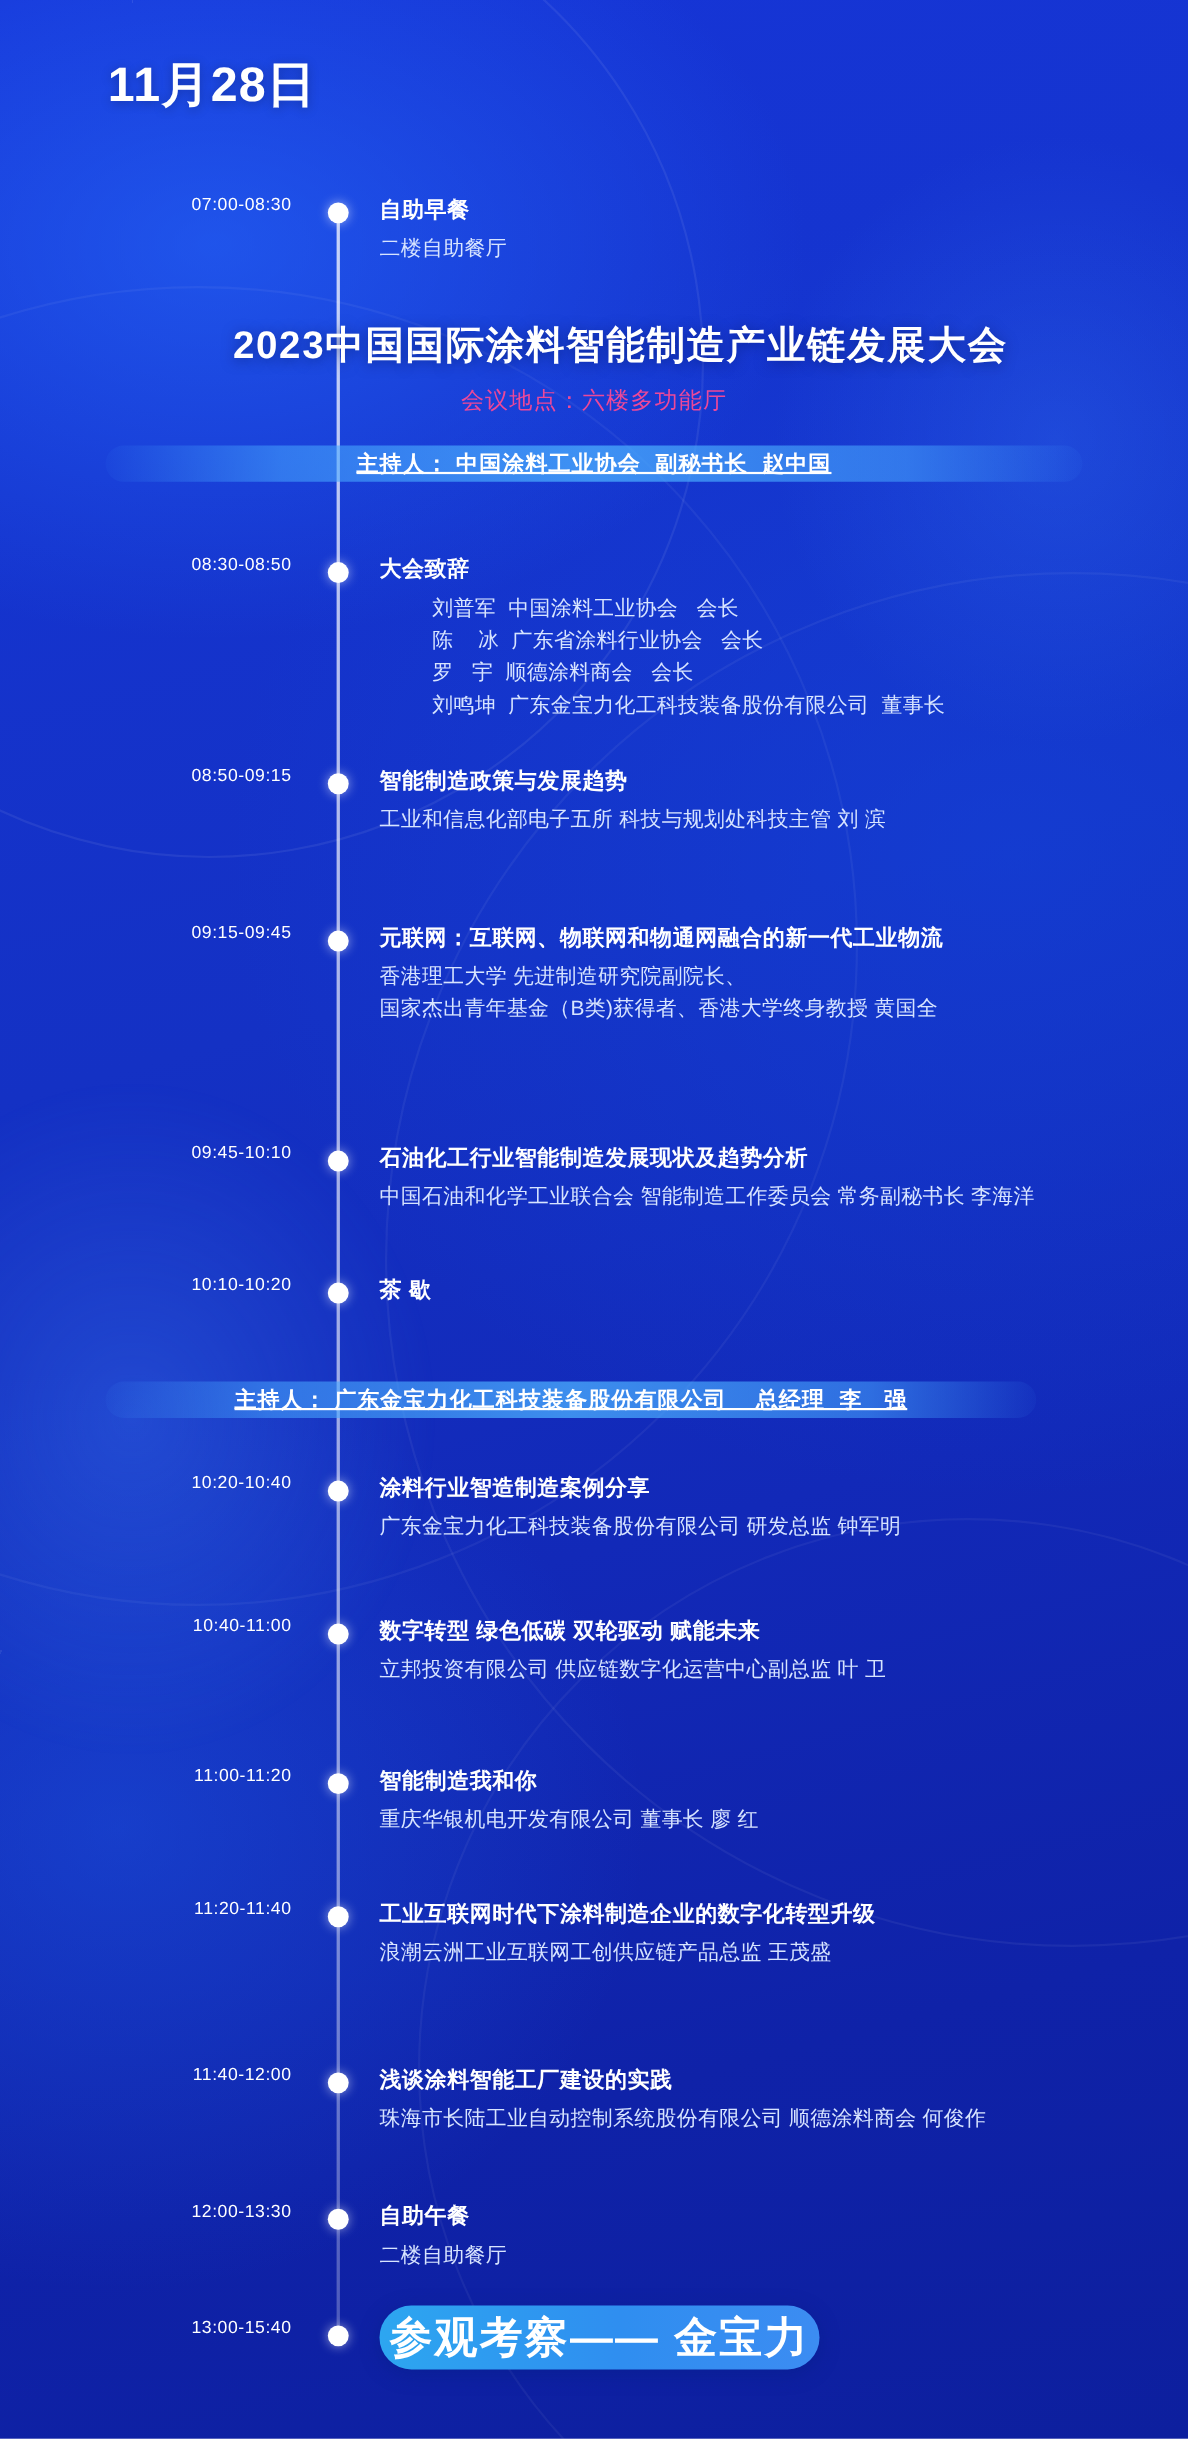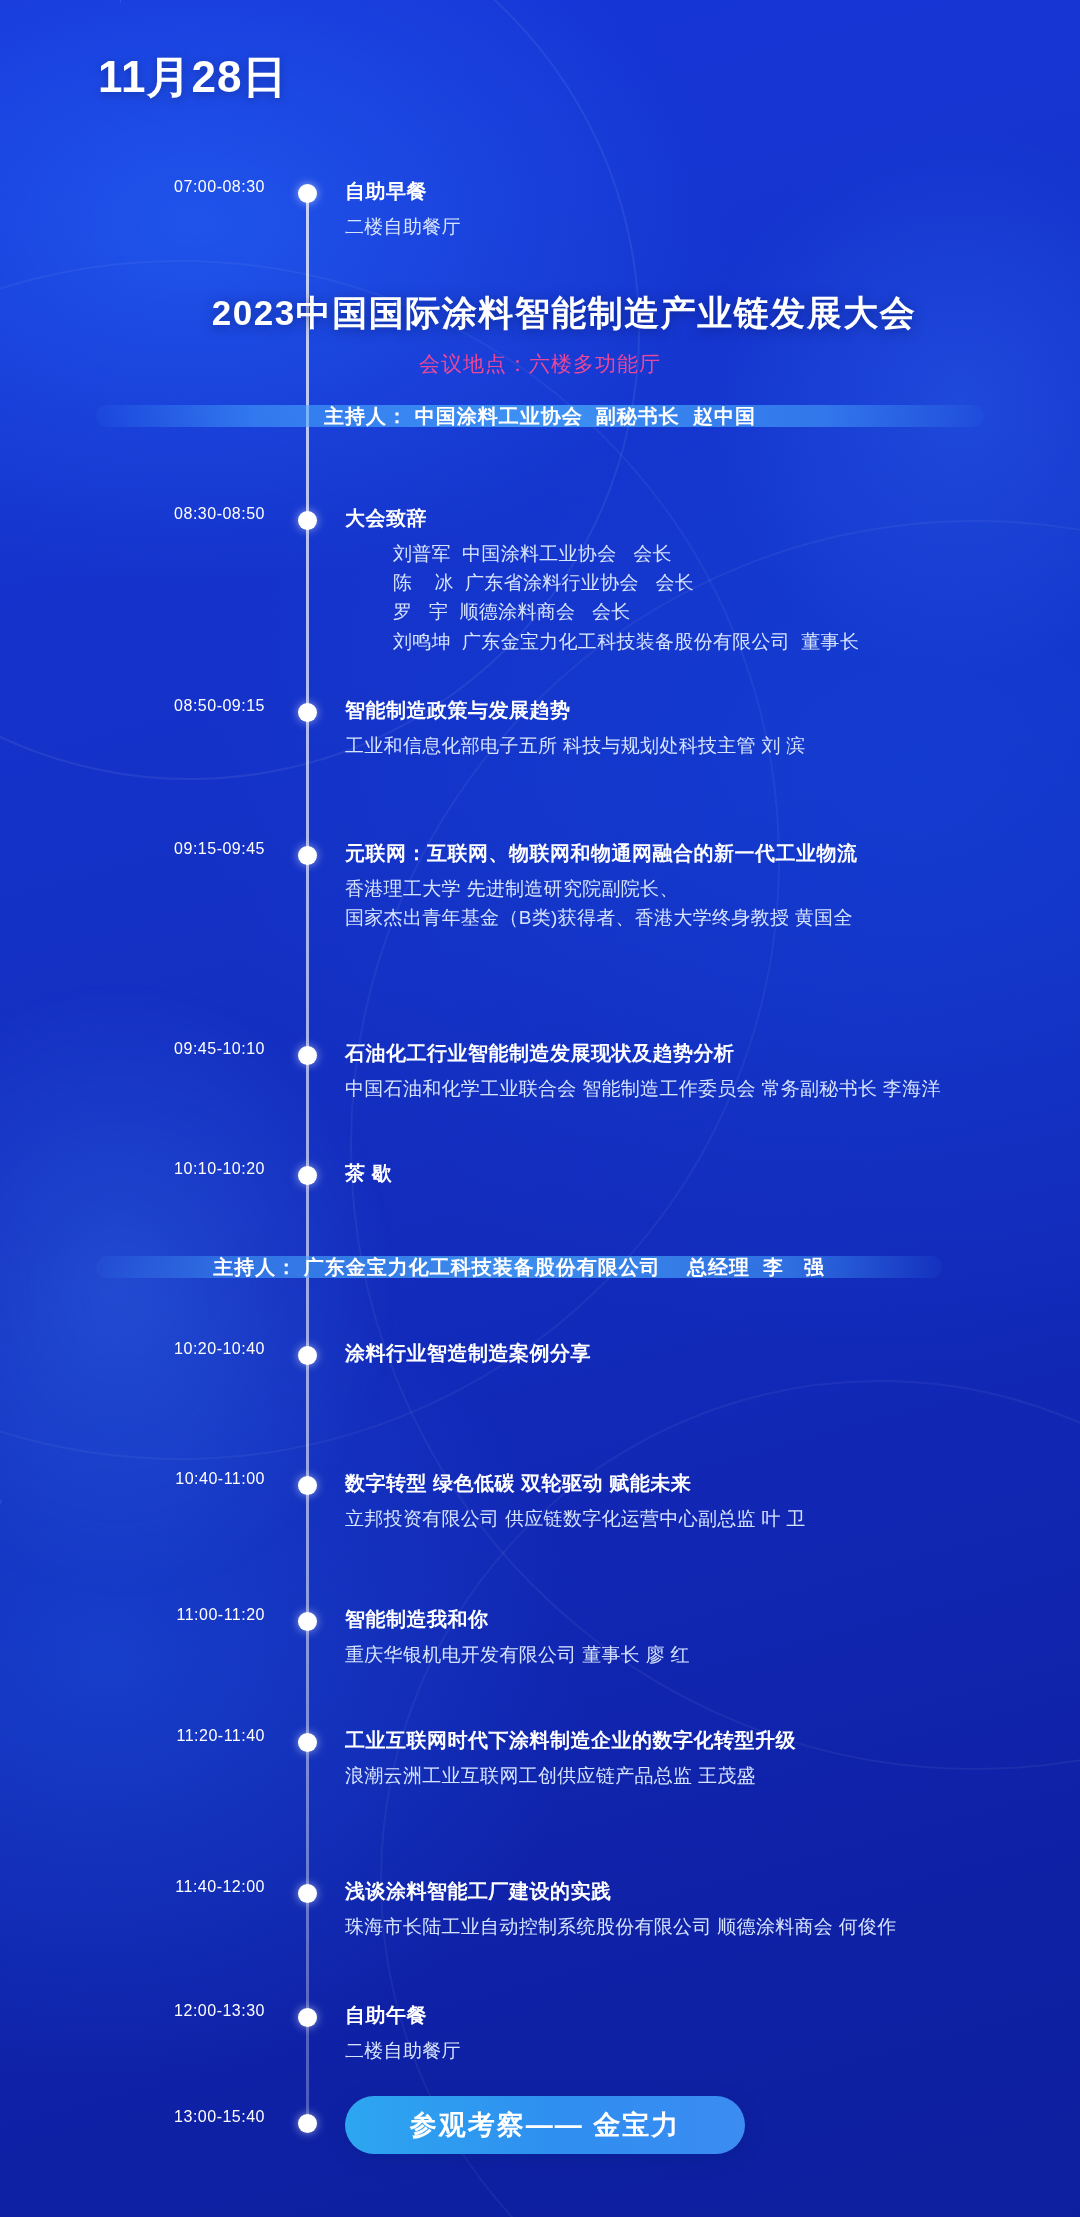--- a/index.html
+++ b/index.html
@@ -150,26 +150,27 @@
     width: 1080px;
     text-align: center;
     font-size: 21px;
     font-weight: normal;
     color: #ec4899;
     letter-spacing: 1px;
   }
 
   .host-bar {
     position: absolute;
-    height: 22px;
+    height: 33px;
     border-radius: 17px;
     background: linear-gradient(90deg, rgba(60,150,255,0.05) 0%, rgba(70,165,255,0.55) 18%, rgba(75,175,255,0.75) 50%, rgba(70,165,255,0.55) 82%, rgba(60,150,255,0.05) 100%);
     display: flex;
     align-items: center;
     justify-content: center;
+    text-decoration: underline;
   }
   .host-bar span {
     font-size: 20px;
     font-weight: bold;
     color: #ffffff;
     letter-spacing: 1px;
     white-space: pre;
   }
 
   
@@ -180,21 +181,21 @@
     width: 400px;
     height: 58px;
     border-radius: 29px;
     background: linear-gradient(90deg, #2da6f0 0%, #2f8ef0 55%, #3c8cf2 100%);
     display: flex;
     align-items: center;
     justify-content: center;
     box-shadow: 0 4px 18px rgba(0,30,120,0.35);
   }
   .visit-pill span {
-    font-size: 27px;
+    font-size: 39px;
     font-weight: bold;
     color: #ffffff;
     letter-spacing: 2px;
     text-align: center;
   }
 </style>
 </head>
 <body>
 
 <div class="deco topline"></div>
@@ -281,20 +282,21 @@
 
   <div class="host-bar" style="left:96px; top:1256px; width:846px;">
     <span>主持人： 广东金宝力化工科技装备股份有限公司    总经理  李   强</span>
   </div>
 
   <div class="row" style="top:1340px">
     <div class="time">10:20-10:40</div>
     <div class="dot"></div>
     <div class="body">
       <div class="title">涂料行业智造制造案例分享</div>
+      <div class="sub">广东金宝力化工科技装备股份有限公司    研发总监   钟军明</div>
     </div>
   </div>
 
   <div class="row" style="top:1470px">
     <div class="time">10:40-11:00</div>
     <div class="dot"></div>
     <div class="body">
       <div class="title">数字转型  绿色低碳  双轮驱动  赋能未来</div>
       <div class="sub">立邦投资有限公司    供应链数字化运营中心副总监    叶   卫</div>
     </div>

